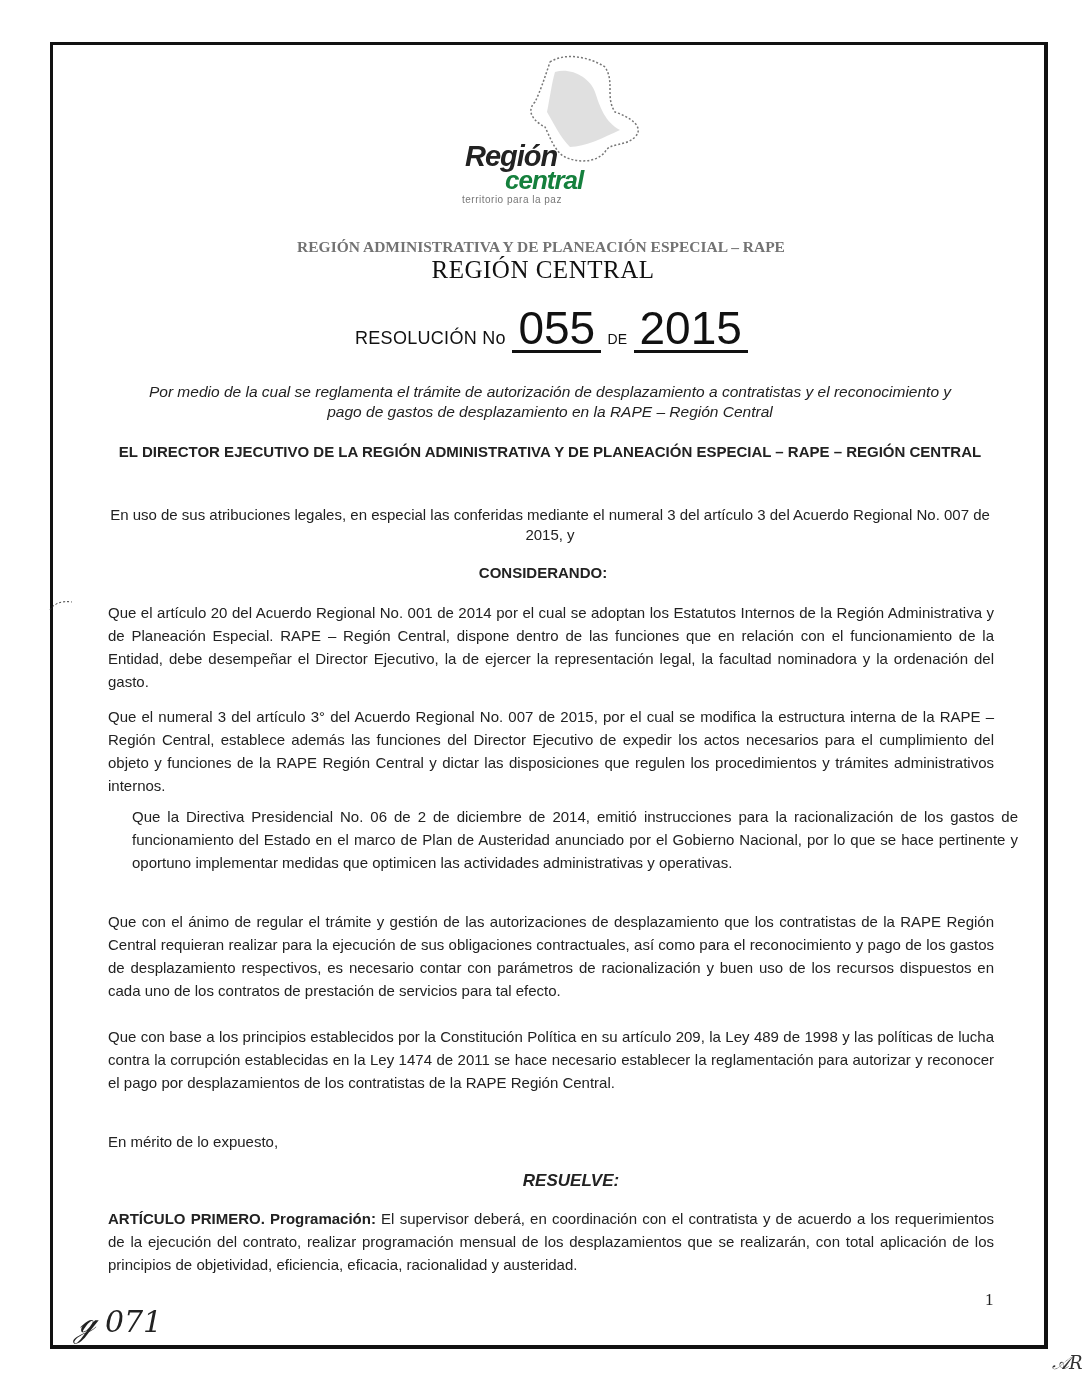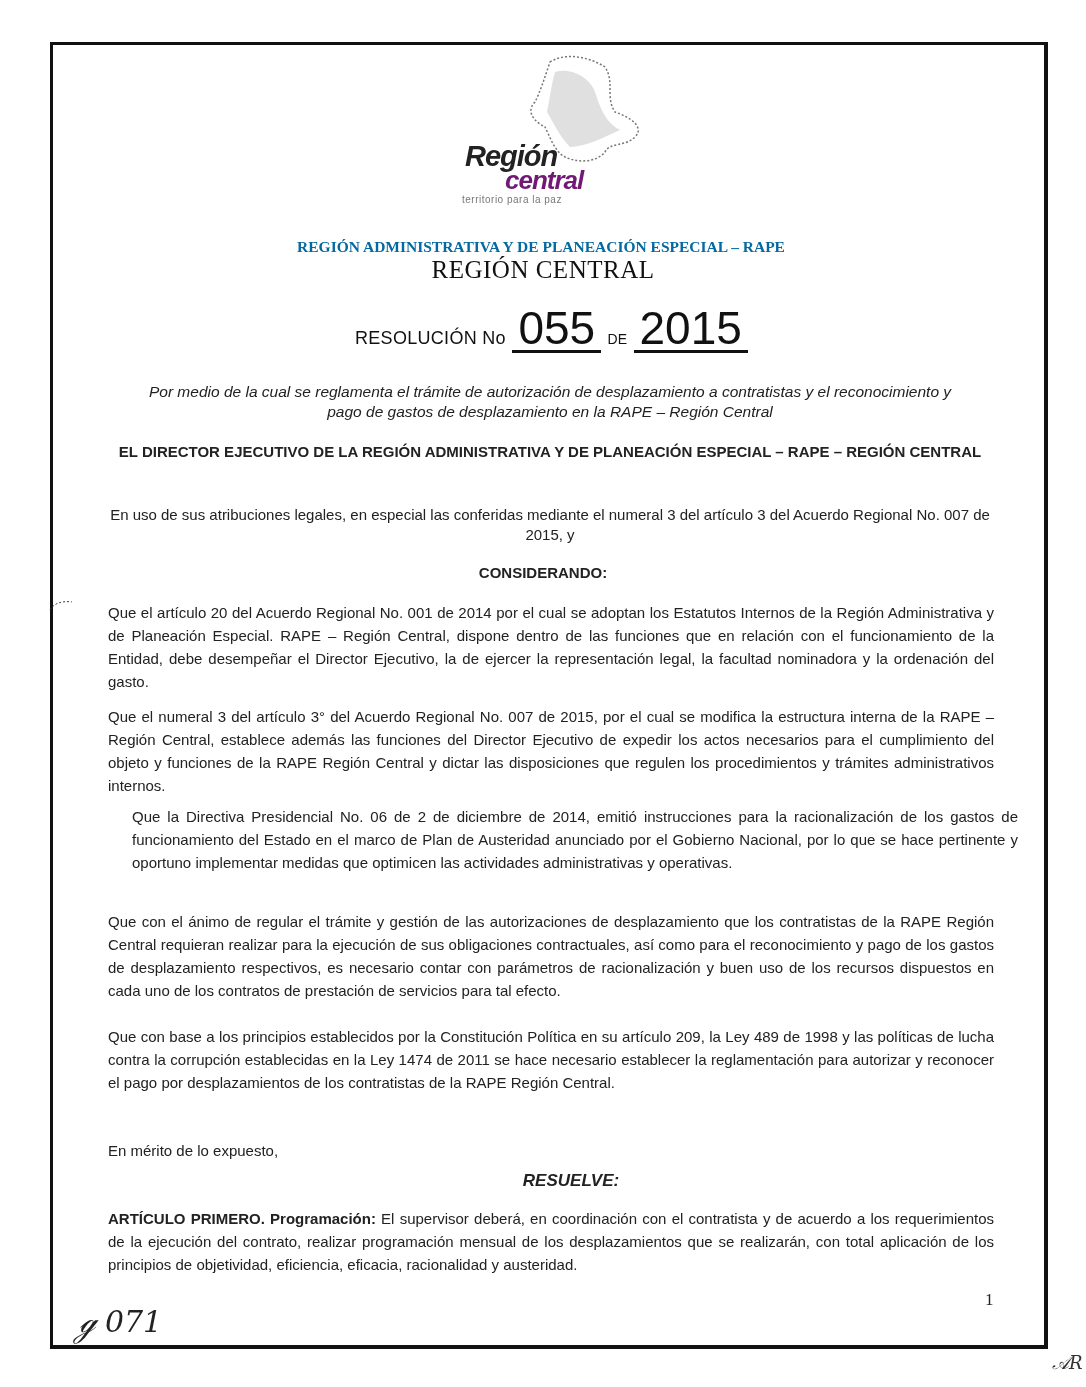--- a/index.html
+++ b/index.html
@@ -11,29 +11,29 @@
   }
   .logo { position: absolute; left: 455px; top: 52px; width: 200px; height: 160px; }
   .logo-text-1 {
     position: absolute; left: 465px; top: 140px;
     font-family: "Liberation Sans", sans-serif; font-style: italic; font-weight: bold;
     font-size: 29px; color: #222; letter-spacing: -1px;
   }
   .logo-text-2 {
     position: absolute; left: 505px; top: 165px;
     font-family: "Liberation Sans", sans-serif; font-style: italic; font-weight: bold;
-    font-size: 26px; color: #701a75; letter-spacing: -1px;
+    font-size: 26px; color: #15803d; letter-spacing: -1px;
   }
   .logo-tag {
     position: absolute; left: 462px; top: 194px;
     font-family: "Liberation Sans", sans-serif; font-size: 10px; color: #777; letter-spacing: 0.5px;
   }
   .header-1 {
     position: absolute; left: 0; width: 1082px; top: 238px; text-align: center;
-    font-family: "Liberation Serif", serif; font-weight: bold; font-size: 15.5px; color: #0369a1;
+    font-family: "Liberation Serif", serif; font-weight: bold; font-size: 15.5px; color: #737373;
   }
   .header-2 {
     position: absolute; left: 0; width: 1086px; top: 256px; text-align: center;
     font-family: "Liberation Serif", serif; font-size: 25px; color: #111; letter-spacing: 0.5px;
   }
   .res-line {
     position: absolute; top: 306px; left: 355px;
     font-family: "Liberation Sans", sans-serif; color: #111; white-space: nowrap;
   }
   .res-label { font-size: 18px; letter-spacing: 0.3px; vertical-align: baseline; text-align: right; }
@@ -113,20 +113,20 @@
 <svg class="margin-mark" viewBox="0 0 30 14">
   <path d="M 2 12 Q 8 2, 24 4" fill="none" stroke="#333" stroke-width="1" stroke-dasharray="2 2"></path>
 </svg>
 
 <p class="para" style="top:601px;">Que el artículo 20 del Acuerdo Regional No. 001 de 2014 por el cual se adoptan los Estatutos Internos de la Región Administrativa y de Planeación Especial. RAPE – Región Central, dispone dentro de las funciones que en relación con el funcionamiento de la Entidad, debe desempeñar el Director Ejecutivo, la de ejercer la representación legal, la facultad nominadora y la ordenación del gasto.</p>
 <p class="para" style="top:705px;">Que el numeral 3 del artículo 3° del Acuerdo Regional No. 007 de 2015, por el cual se modifica la estructura interna de la RAPE – Región Central, establece además las funciones del Director Ejecutivo de expedir los actos necesarios para el cumplimiento del objeto y funciones de la RAPE Región Central y dictar las disposiciones que regulen los procedimientos y trámites administrativos internos.</p>
 <p class="para" style="top:805px;margin-left:24px;">Que la Directiva Presidencial No. 06 de 2 de diciembre de 2014, emitió instrucciones para la racionalización de los gastos de funcionamiento del Estado en el marco de Plan de Austeridad anunciado por el Gobierno Nacional, por lo que se hace pertinente y oportuno implementar medidas que optimicen las actividades administrativas y operativas.</p>
 <p class="para" style="top:910px;">Que con el ánimo de regular el trámite y gestión de las autorizaciones de desplazamiento que los contratistas de la RAPE Región Central requieran realizar para la ejecución de sus obligaciones contractuales, así como para el reconocimiento y pago de los gastos de desplazamiento respectivos, es necesario contar con parámetros de racionalización y buen uso de los recursos dispuestos en cada uno de los contratos de prestación de servicios para tal efecto.</p>
 <p class="para" style="top:1025px;">Que con base a los principios establecidos por la Constitución Política en su artículo 209, la Ley 489 de 1998 y las políticas de lucha contra la corrupción establecidas en la Ley 1474 de 2011 se hace necesario establecer la reglamentación para autorizar y reconocer el pago por desplazamientos de los contratistas de la RAPE Región Central.</p>
 
-<p class="para" style="top:1130px;margin-top:9px;">En mérito de lo expuesto,</p>
+<p class="para" style="top:1130px;">En mérito de lo expuesto,</p>
 <div class="resuelve">RESUELVE:</div>
 
 <p class="para" style="top:1207px;"><span class="art-title">ARTÍCULO PRIMERO. Programación:</span><span> El supervisor deberá, en coordinación con el contratista y de acuerdo a los requerimientos de la ejecución del contrato, realizar programación mensual de los desplazamientos que se realizarán, con total aplicación de los principios de objetividad, eficiencia, eficacia, racionalidad y austeridad.</span></p>
 
 <div class="page-num">1</div>
 <div class="handwriting">ℊ 071</div>
 <div class="corner-mark">𝒜R</div>
 
 </body></html>

